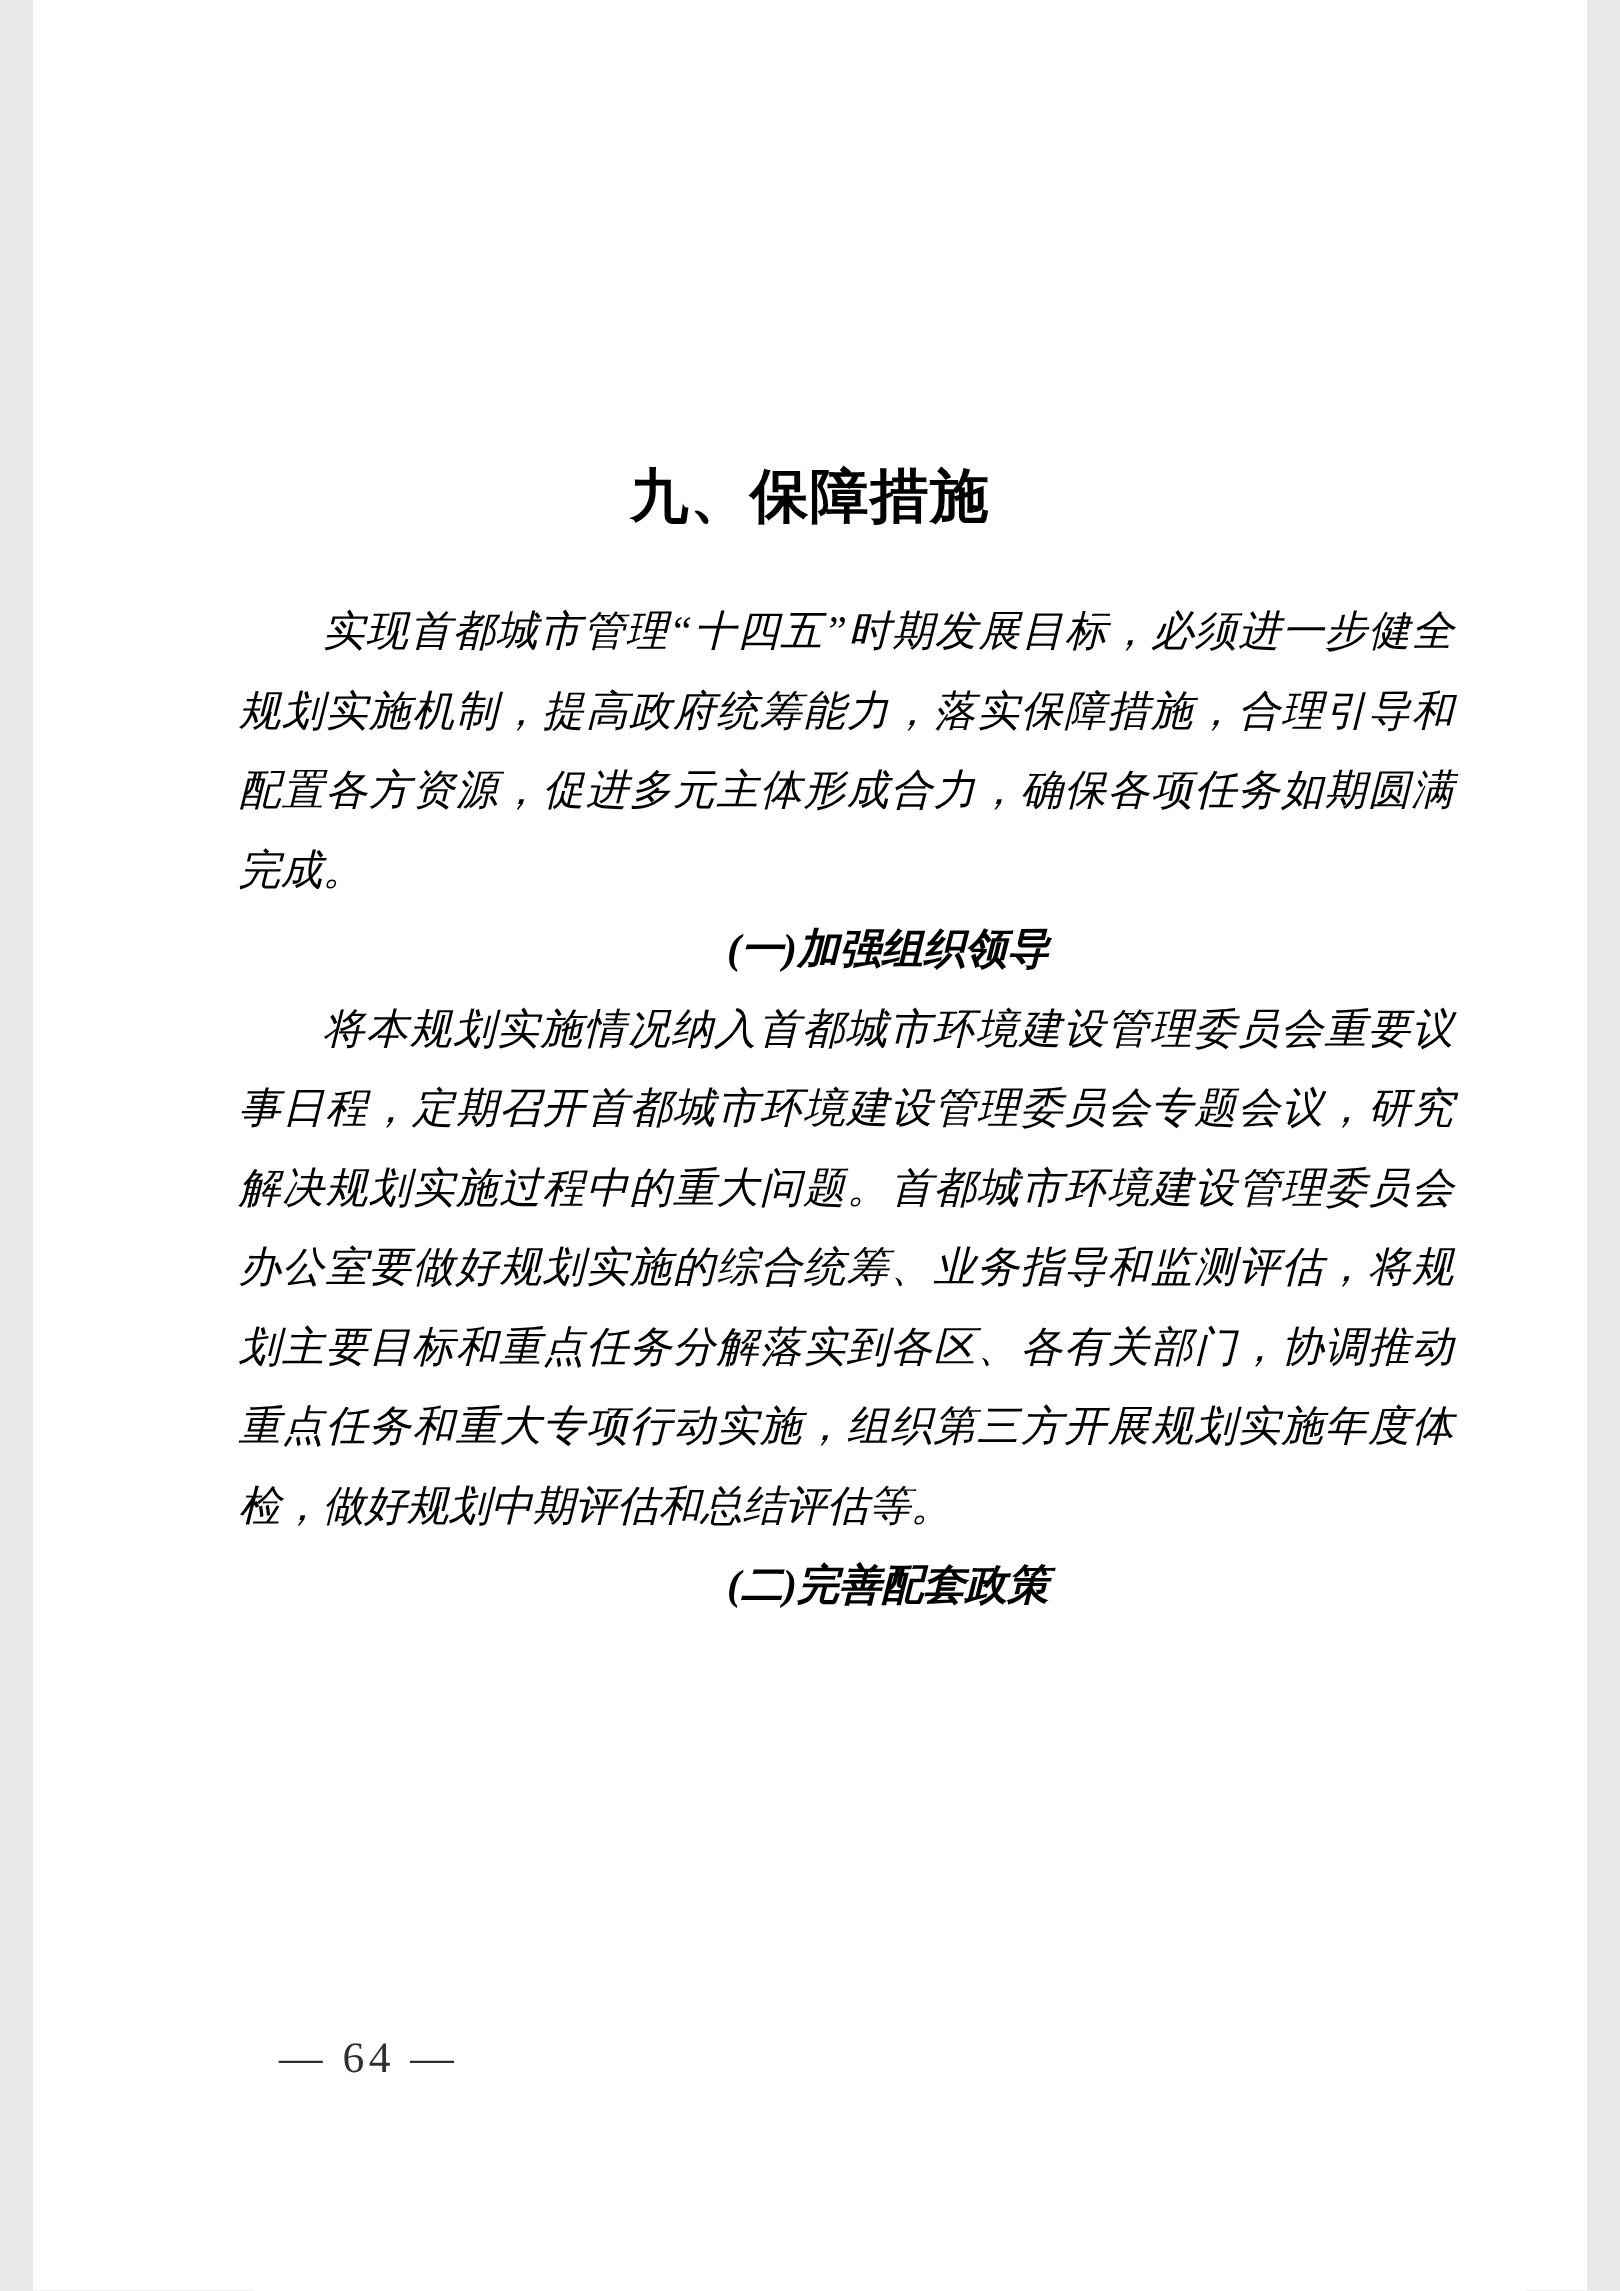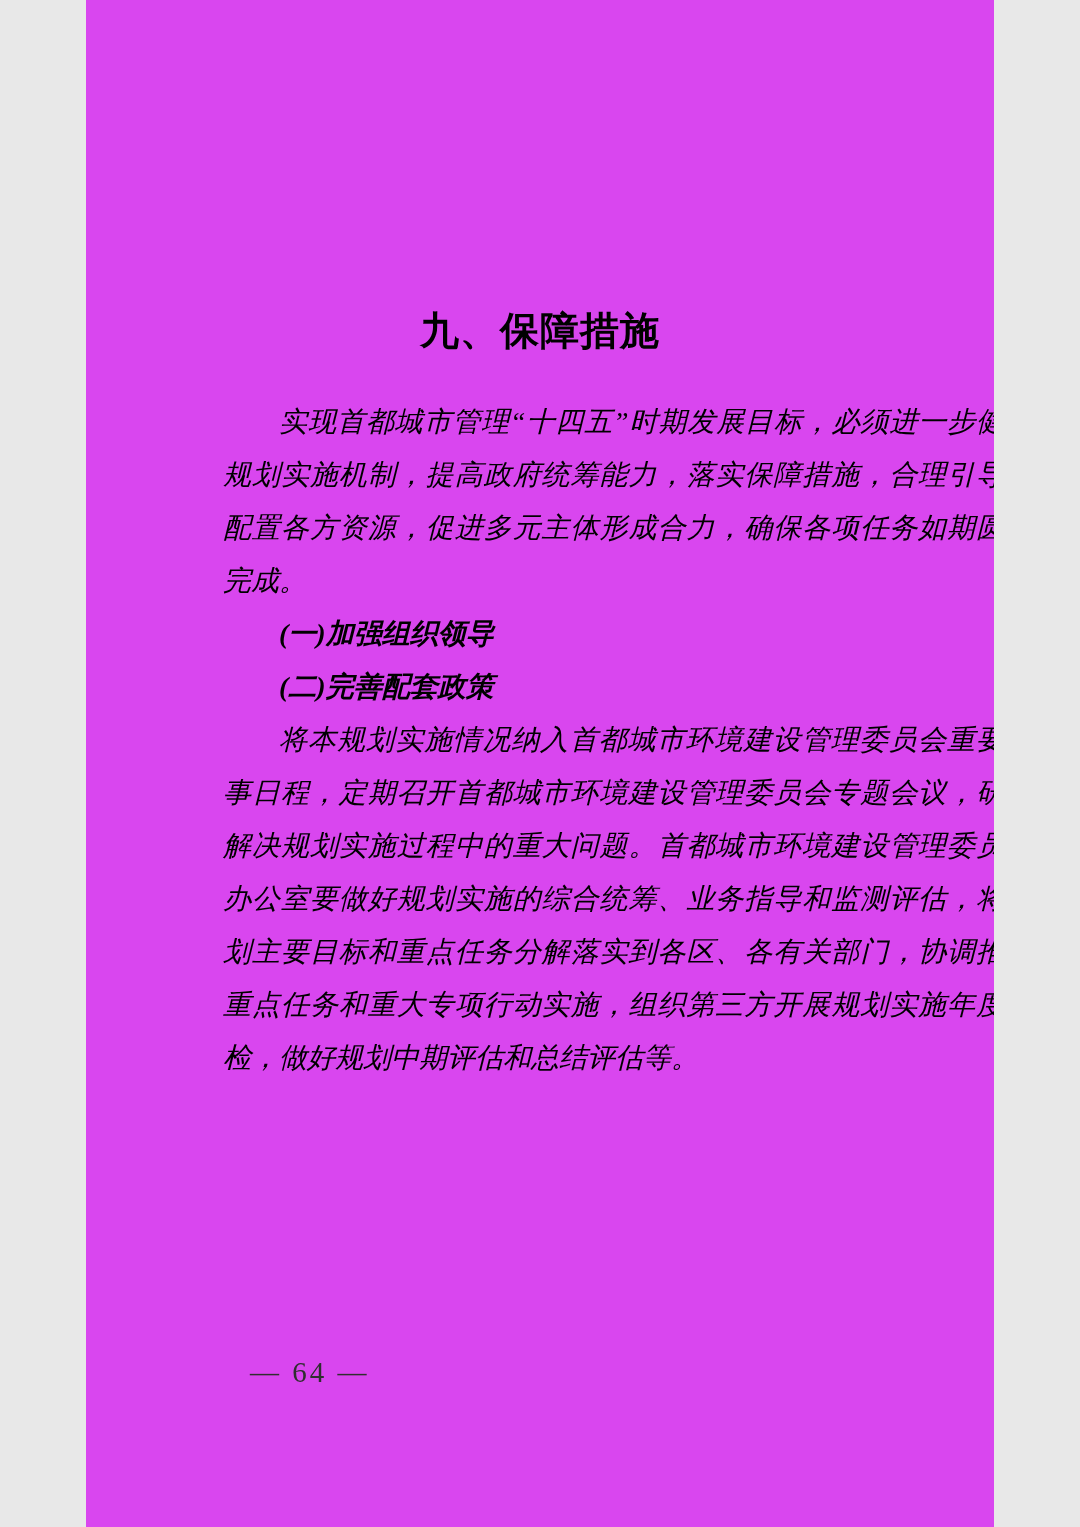--- a/index.html
+++ b/index.html
@@ -2,24 +2,24 @@
 <html><head>
 <meta charset="utf-8">
 <style>
   html, body {
     margin: 0;
     padding: 0;
     background: #e8e8e8;
   }
   .page {
     position: relative;
-    width: 908px;
+    width: 1036px;
     height: 1527px;
     margin: 0 auto;
-    background: #d946ef;
+    background: #ffffff;
     font-family: "Liberation Serif", "DejaVu Serif", serif;
     color: #000000;
     overflow: hidden;
   }
   .doc-title {
     position: absolute;
     top: 278px;
     left: 0;
     width: 100%;
     text-align: center;
@@ -39,21 +39,21 @@
     color: #000000;
     font-style: italic;
   }
   .para {
     margin: 0;
     padding: 0;
     text-indent: 2em;
   }
   .para.heading {
     font-weight: 700;
-    text-align: left;
+    text-align: center;
   }
   .page-number {
     position: absolute;
     top: 1356px;
     left: 164px;
     font-size: 29px;
     letter-spacing: 3px;
     color: #2f2f2f;
     font-family: "Liberation Serif", "DejaVu Serif", serif;
   }
@@ -61,19 +61,19 @@
 </head>
 <body>
 
 <div class="page">
 
   <h1 class="doc-title">九、保障措施</h1>
 
   <div class="doc-body">
     <p class="para">实现首都城市管理“十四五”时期发展目标，必须进一步健全规划实施机制，提高政府统筹能力，落实保障措施，合理引导和配置各方资源，促进多元主体形成合力，确保各项任务如期圆满完成。</p>
     <p class="para heading">(一)加强组织领导</p>
+    <p class="para">将本规划实施情况纳入首都城市环境建设管理委员会重要议事日程，定期召开首都城市环境建设管理委员会专题会议，研究解决规划实施过程中的重大问题。首都城市环境建设管理委员会办公室要做好规划实施的综合统筹、业务指导和监测评估，将规划主要目标和重点任务分解落实到各区、各有关部门，协调推动重点任务和重大专项行动实施，组织第三方开展规划实施年度体检，做好规划中期评估和总结评估等。</p>
     <p class="para heading">(二)完善配套政策</p>
-    <p class="para">将本规划实施情况纳入首都城市环境建设管理委员会重要议事日程，定期召开首都城市环境建设管理委员会专题会议，研究解决规划实施过程中的重大问题。首都城市环境建设管理委员会办公室要做好规划实施的综合统筹、业务指导和监测评估，将规划主要目标和重点任务分解落实到各区、各有关部门，协调推动重点任务和重大专项行动实施，组织第三方开展规划实施年度体检，做好规划中期评估和总结评估等。</p>
   </div>
 
   <div class="page-number">— 64 —</div>
 
 </div>
 
 </body></html>

